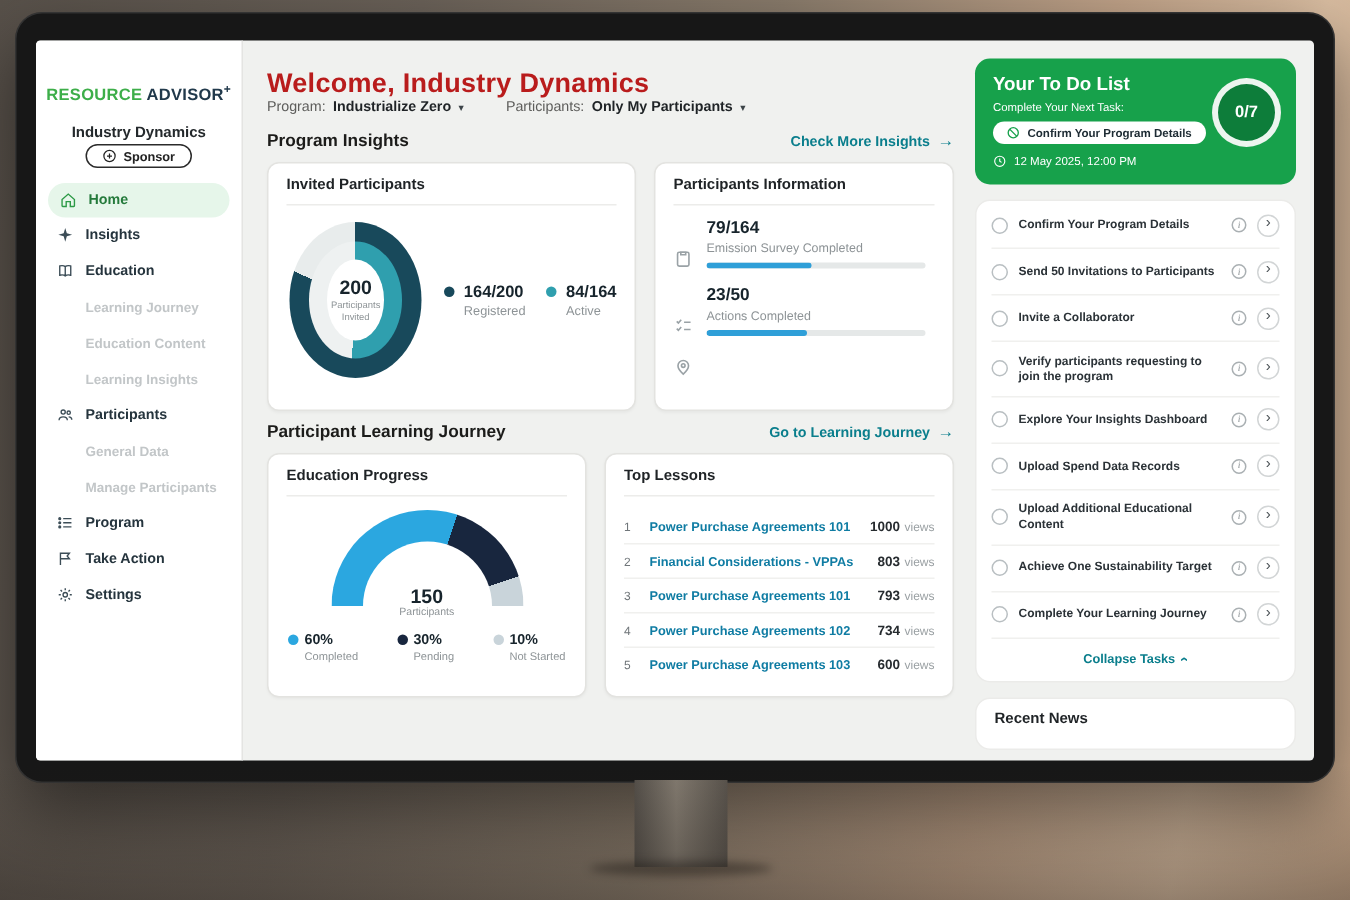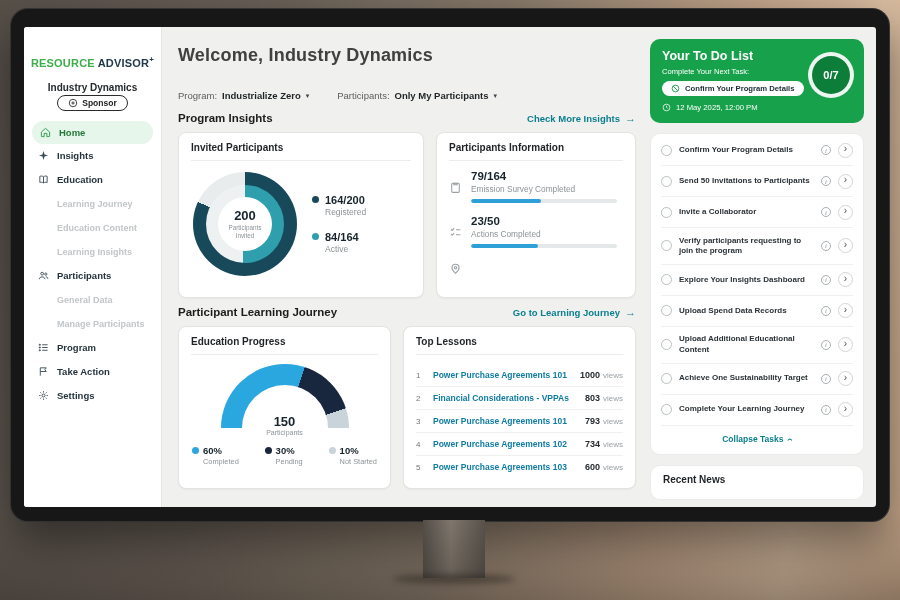--- a/index.html
+++ b/index.html
@@ -35,21 +35,21 @@
   .badge svg{width:10px;height:10px;color:#222}
   .nav-item{display:flex;align-items:center;gap:8px;height:24px;padding:0 8px 0 14px;
     font-size:9.5px;font-weight:bold;color:#25343d;cursor:pointer;white-space:nowrap}
   .nav-item.sub{padding-left:33px;color:#c2c6c8;font-size:9px}
   .nav-item.active{background:#e6f6ea;color:#247a3b;border-radius:13px;margin:0 8px;padding-left:8px;height:23px}
   .nicon{width:11px;height:11px;flex:none;color:#3c4d57}
   .nav-item.active .nicon{color:#2c9a46}
 
   
   .main{flex:1;min-width:0;padding:10px 14px 0 16px}
-  h1{font-size:18px;color:#404040;margin:8px 0 24px;letter-spacing:.2px}
+  h1{font-size:18px;color:#b91c1c;margin:8px 0 0;letter-spacing:.2px}
   .filters{display:flex;gap:28px;align-items:center;font-size:9.5px;margin-bottom:11px}
   .filter{display:flex;align-items:center;gap:5px;cursor:pointer}
   .flabel{color:#5d5d5b}
   .fvalue{font-weight:bold;color:#1f2326}
   .caret{font-size:7px;color:#3c4448}
   .sec-head{display:flex;justify-content:space-between;align-items:center;margin:8px 0 8px}
   .sec-head h2{font-size:11.5px;color:#1c1c1a}
   .sec-link{display:flex;align-items:center;gap:5px;color:#0a7e8c;font-size:9.5px;font-weight:bold;cursor:pointer;text-decoration:none}
   .sec-link .arr{font-size:11px}
   .cards-row{display:grid;gap:12px}
@@ -59,28 +59,28 @@
   .card-title{font-size:10px;font-weight:bold;color:#1f2326;padding-bottom:7px;border-bottom:1px solid #ececea;margin-bottom:9px}
 
   
   .donut-wrap{display:flex;align-items:center;gap:15px;padding:2px 0 0 2px}
   .donut{width:104px;height:104px;border-radius:50%;position:relative;background:#e8ecec}
   .donut-mid{position:absolute;inset:13px;border-radius:50%;background:#eef1f1}
   .donut-hole{position:absolute;inset:12px;background:#fff;border-radius:50%;display:flex;flex-direction:column;
     align-items:center;justify-content:center;text-align:center}
   .dval{font-size:13px;font-weight:bold;color:#17242c}
   .dlab{font-size:6.3px;color:#8d9396;width:46px;line-height:1.25;margin-top:1px}
-  .legend{display:flex;flex-direction:column;gap:14px}
+  .legend{display:flex;flex-direction:row;gap:14px}
   .leg-item{display:flex;gap:6px;align-items:flex-start}
   .dot{width:7px;height:7px;border-radius:50%;margin-top:2px;flex:none}
   .lval{font-size:11px;font-weight:bold;color:#17242c}
   .llab{font-size:8.5px;color:#8d9396;margin-top:1px}
 
   
-  .stat{display:flex;gap:9px;margin:2px 0 12px;align-items:center}
+  .stat{display:flex;gap:9px;margin:2px 0 12px;align-items:flex-end}
   .sicon{width:13px;height:13px;color:#9aa2a6;flex:none;margin-top:2px}
   .sval{font-size:11.5px;font-weight:bold;color:#17242c}
   .slab{font-size:8.3px;color:#8d9396;margin:2px 0 5px}
   .pbar{width:146px;height:4px;border-radius:2px;background:#e5e8e8;overflow:hidden}
   .pfill{height:100%;border-radius:2px;background:#2f9fd8;width:0}
 
   
   .gauge-wrap{position:relative;width:128px;margin:4px auto 0;height:72px}
   .gauge-clip{width:128px;height:64px;overflow:hidden;position:relative}
   .gauge-arc{width:128px;height:128px;border-radius:50%}

